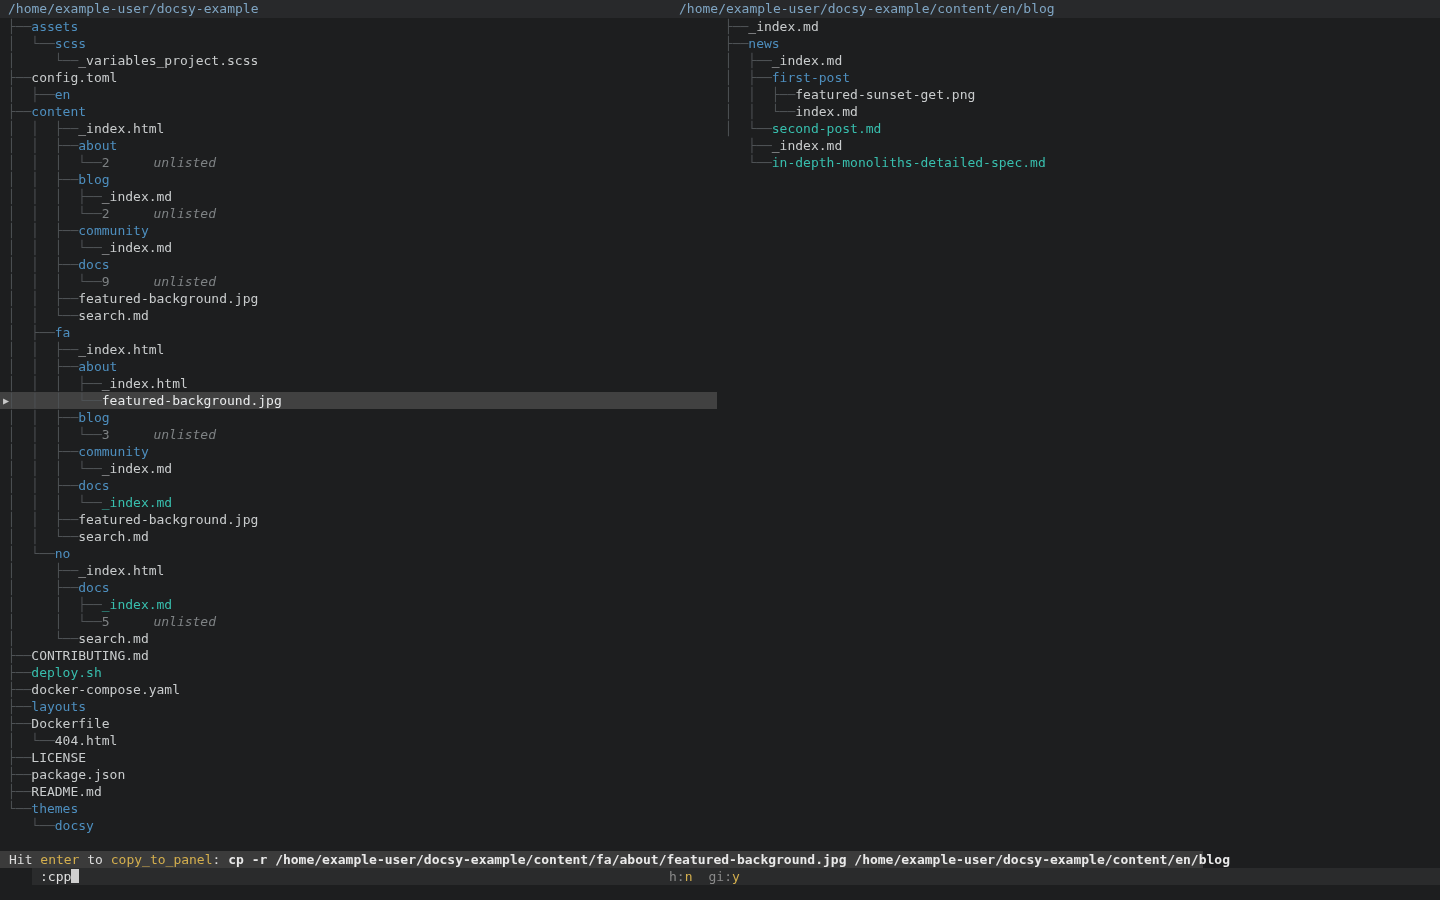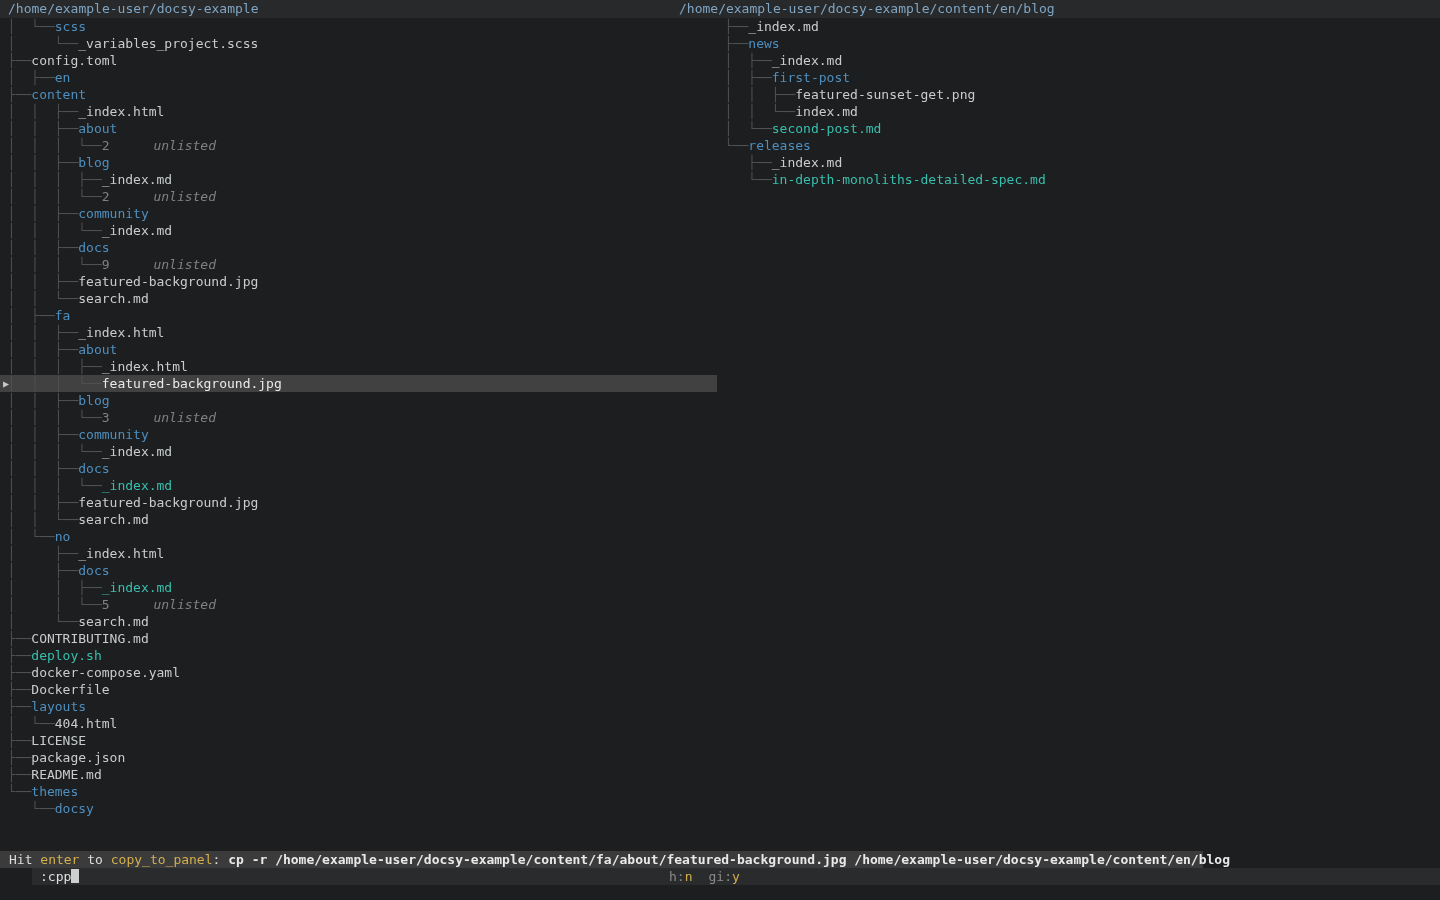--- a/index.html
+++ b/index.html
@@ -55,20 +55,21 @@
 </style>
 </head>
 <body>
 
 <div class="screen">
   <div class="header-band">
     <span class="path">/home/example-user/docsy-example</span>
     <span class="path right">/home/example-user/docsy-example/content/en/blog</span>
   </div>
   <div class="tree left" id="left-tree">
+      <div class="row"><span class="prefix"> ├──</span><span class="name t-dir">assets</span></div>
       <div class="row"><span class="prefix"> │  └──</span><span class="name t-dir">scss</span></div>
       <div class="row"><span class="prefix"> │     └──</span><span class="name t-file">_variables_project.scss</span></div>
       <div class="row"><span class="prefix"> ├──</span><span class="name t-file">config.toml</span></div>
       <div class="row"><span class="prefix"> │  ├──</span><span class="name t-dir">en</span></div>
       <div class="row"><span class="prefix"> ├──</span><span class="name t-dir">content</span></div>
       <div class="row"><span class="prefix"> │  │  ├──</span><span class="name t-file">_index.html</span></div>
       <div class="row"><span class="prefix"> │  │  ├──</span><span class="name t-dir">about</span></div>
       <div class="row"><span class="prefix"> │  │  │  └──</span><span class="count">2</span><span class="name t-unlisted"> unlisted</span></div>
       <div class="row"><span class="prefix"> │  │  ├──</span><span class="name t-dir">blog</span></div>
       <div class="row"><span class="prefix"> │  │  │  ├──</span><span class="name t-file">_index.md</span></div>
@@ -94,36 +95,35 @@
       <div class="row"><span class="prefix"> │  │  └──</span><span class="name t-file">search.md</span></div>
       <div class="row"><span class="prefix"> │  └──</span><span class="name t-dir">no</span></div>
       <div class="row"><span class="prefix"> │     ├──</span><span class="name t-file">_index.html</span></div>
       <div class="row"><span class="prefix"> │     ├──</span><span class="name t-dir">docs</span></div>
       <div class="row"><span class="prefix"> │     │  ├──</span><span class="name t-accent">_index.md</span></div>
       <div class="row"><span class="prefix"> │     │  └──</span><span class="count">5</span><span class="name t-unlisted"> unlisted</span></div>
       <div class="row"><span class="prefix"> │     └──</span><span class="name t-file">search.md</span></div>
       <div class="row"><span class="prefix"> ├──</span><span class="name t-file">CONTRIBUTING.md</span></div>
       <div class="row"><span class="prefix"> ├──</span><span class="name t-accent">deploy.sh</span></div>
       <div class="row"><span class="prefix"> ├──</span><span class="name t-file">docker-compose.yaml</span></div>
+      <div class="row"><span class="prefix"> ├──</span><span class="name t-dir">layouts</span></div>
       <div class="row"><span class="prefix"> ├──</span><span class="name t-file">Dockerfile</span></div>
-      <div class="row"><span class="prefix"> ├──</span><span class="name t-dir">layouts</span></div>
       <div class="row"><span class="prefix"> │  └──</span><span class="name t-file">404.html</span></div>
       <div class="row"><span class="prefix"> ├──</span><span class="name t-file">LICENSE</span></div>
       <div class="row"><span class="prefix"> ├──</span><span class="name t-file">package.json</span></div>
       <div class="row"><span class="prefix"> ├──</span><span class="name t-file">README.md</span></div>
       <div class="row"><span class="prefix"> └──</span><span class="name t-dir">themes</span></div>
       <div class="row"><span class="prefix">    └──</span><span class="name t-dir">docsy</span></div>
     </div>
   <div class="tree right-tree" id="right-tree">
       <div class="row"><span class="prefix"> ├──</span><span class="name t-file">_index.md</span></div>
       <div class="row"><span class="prefix"> ├──</span><span class="name t-dir">news</span></div>
       <div class="row"><span class="prefix"> │  ├──</span><span class="name t-file">_index.md</span></div>
       <div class="row"><span class="prefix"> │  ├──</span><span class="name t-dir">first-post</span></div>
       <div class="row"><span class="prefix"> │  │  ├──</span><span class="name t-file">featured-sunset-get.png</span></div>
       <div class="row"><span class="prefix"> │  │  └──</span><span class="name t-file">index.md</span></div>
       <div class="row"><span class="prefix"> │  └──</span><span class="name t-accent">second-post.md</span></div>
-      <div class="row"><span class="prefix"> └──</span><span class="name t-dir">releases</span></div>
       <div class="row"><span class="prefix">    ├──</span><span class="name t-file">_index.md</span></div>
       <div class="row"><span class="prefix">    └──</span><span class="name t-accent">in-depth-monoliths-detailed-spec.md</span></div>
     </div>
   <div class="status" id="status-bar"><span class="seg-plain">Hit </span><span class="seg-key">enter</span><span class="seg-plain"> to </span><span class="seg-key">copy_to_panel</span><span class="seg-plain">: </span><span class="seg-command">cp -r /home/example-user/docsy-example/content/fa/about/featured-background.jpg /home/example-user/docsy-example/content/en/blog</span></div>
   <div class="input-row"><span class="input-text">:cpp</span><span class="cursor"></span><span class="flags" id="flags"><span class="flag"><span class="flag-label">h:</span><span class="flag-value">n</span></span><span class="flag"><span class="flag-label">gi:</span><span class="flag-value">y</span></span></span></div>
 </div>
 
 </body></html>

